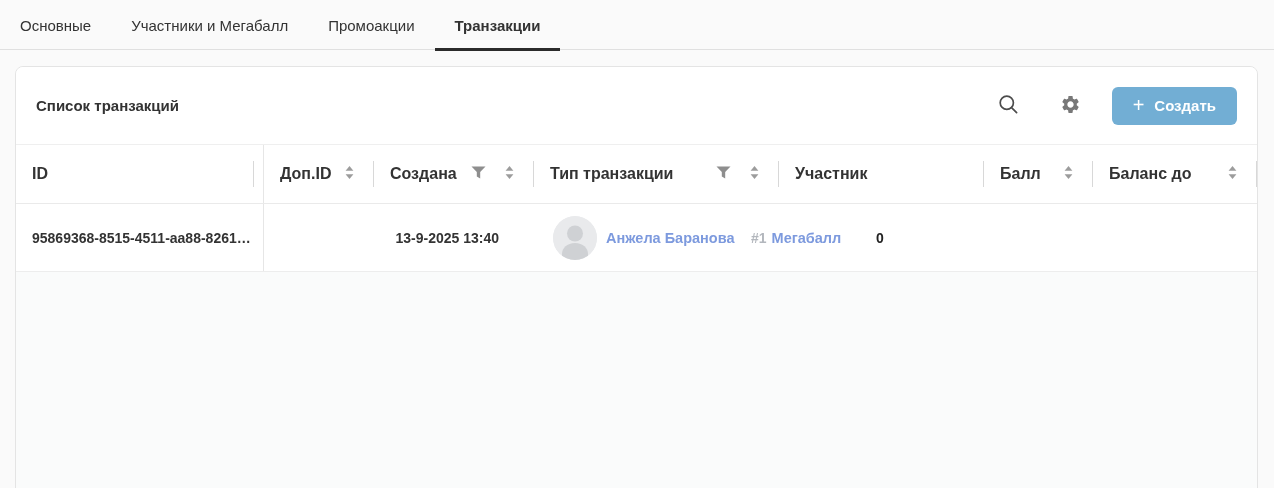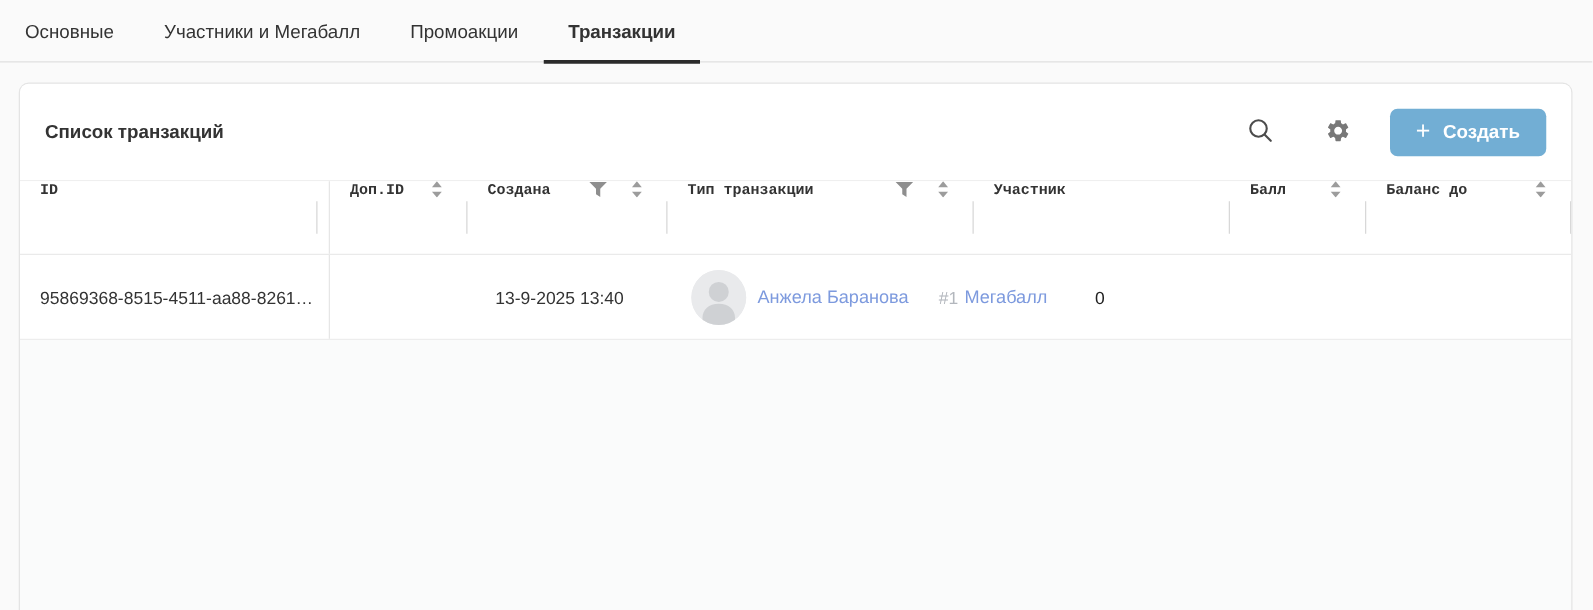--- a/index.html
+++ b/index.html
@@ -57,43 +57,43 @@
     height:38px;padding:0 21px;
     background:#72aed4;border:none;border-radius:6px;
     color:#fff;font-size:15px;font-weight:700;
     display:flex;align-items:center;gap:10px;
     cursor:pointer;font-family:inherit;
   }
   .create-btn .plus{font-size:20px;font-weight:400;line-height:1;margin-top:-2px;}
   
   .thead{display:flex;height:58px;background:#fff;border-bottom:1px solid #eaeaea;}
   .th{
-    flex:0 0 auto;display:flex;align-items:flex-start;
+    flex:0 0 auto;display:flex;align-items:center;
     padding-left:16px;box-sizing:border-box;
-    font-weight:700;font-size:12px;color:#333;
-    position:relative;white-space:nowrap;cursor:default;font-family:Liberation Mono, monospace;
+    font-weight:700;font-size:16px;color:#333;
+    position:relative;white-space:nowrap;cursor:default;
   }
   .th::after{
     content:"";position:absolute;right:0;top:16px;height:26px;width:1px;background:#d8d8d8;
   }
   .th.col-id::after{right:9px;}
   .th-icons{margin-left:auto;display:flex;align-items:center;gap:19px;padding-right:20px;}
   .col-id{width:248px;}
   .col-dop{width:110px;}
   .col-created{width:160px;}
   .col-type{width:245px;}
   .col-part{width:205px;}
   .col-ball{width:109px;}
   .col-bal{flex:1 1 auto;width:auto;}
   .bordered{border-right:1px solid #e6e6e6;}
   .trow{display:flex;height:67px;background:#fff;border-bottom:1px solid #ededed;}
   .td{
     flex:0 0 auto;display:flex;align-items:center;
     padding-left:16px;box-sizing:border-box;
-    font-size:14px;color:#333;white-space:nowrap;overflow:hidden;
+    font-size:14px;color:#333;white-space:nowrap;overflow:hidden;font-weight:bold;
   }
   .td.col-created{justify-content:flex-end;padding-right:35px;padding-left:0;}
   .td.col-type{padding-left:25px;}
   .td.col-part{padding-left:19px;gap:9px;}
   .td.col-ball{padding-left:12px;gap:5px;}
   .td.col-bal{padding-left:28px;color:#222;}
   .rank{color:#b3b7bd;}
   .link{color:#7d9ade;cursor:pointer;font-size:14.5px;}
   .avatar{
     width:44px;height:44px;border-radius:50%;

